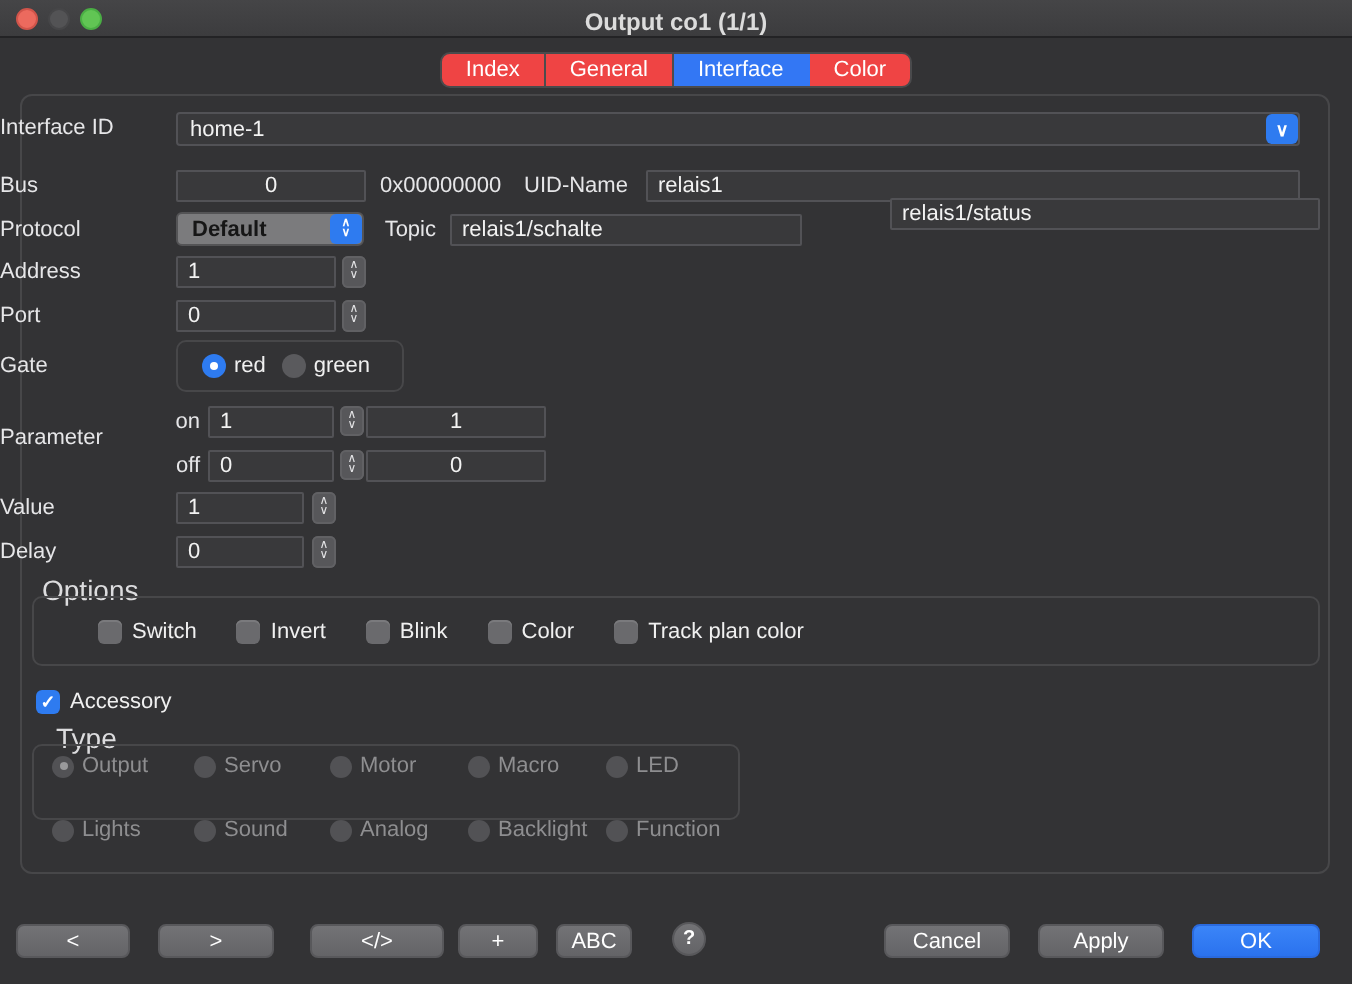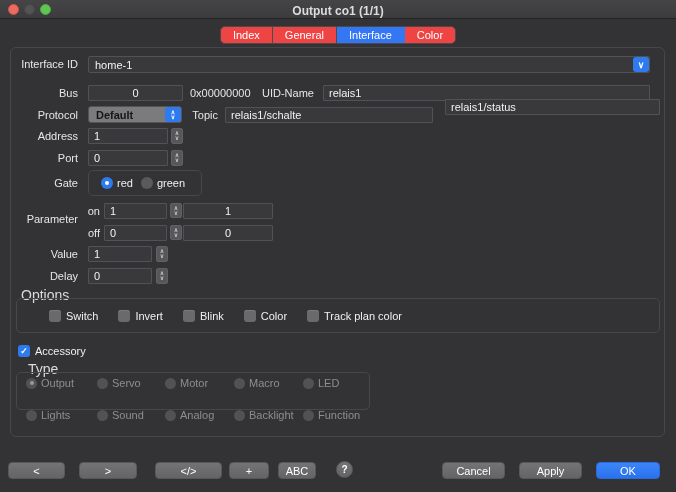--- a/index.html
+++ b/index.html
@@ -43,21 +43,21 @@
   .seg .tab:last-child { border-right:none; }
   .seg .tab.sel { background:#3377f4; border-right-color:#3377f4; }
 
   
   .frame {
     position:absolute; left:10px; top:47px; width:655px; height:390px;
     border:1px solid #474749; border-radius:6px;
   }
 
   .abs { position:absolute; }
-  .flabel { position:absolute; width:78px; text-align:right; color:#e6e6e8; }
+  .flabel { position:absolute; width:78px; text-align:left; color:#e6e6e8; }
   .field {
     position:absolute; background:#39393b; border:1px solid #525256;
     border-radius:1px; color:#f2f2f2; display:flex; align-items:center;
     padding:0 5px; height:16px; font-size:11px; overflow:hidden; white-space:nowrap;
   }
   .field.center { justify-content:center; padding:0; }
 
   
   .stepper {
     position:absolute; width:12px; height:16px; background:#57575a;
@@ -183,21 +183,21 @@
 
 <div class="flabel" style="left:0;top:109px">Protocol</div>
 <div class="popup" style="left:88px;top:106px;width:94px;height:17px">
   <span class="val">Default</span>
   <span class="cap">
       <span>∧</span>
       <span>∨</span>
     </span>
 </div>
 <div class="abs" style="left:150px;top:109px;width:68px;text-align:right">Topic</div>
-<div class="field" style="left:225px;top:107px;width:208px">
+<div class="field" style="left:225px;top:107px;width:176px">
   <span>relais1/schalte</span>
 </div>
 <div class="field" style="left:445px;top:99px;width:215px">
   <span>relais1/status</span>
 </div>
 
 <div class="flabel" style="left:0;top:130px">Address</div>
 <div class="field" style="left:88px;top:128px;width:80px">
   <span>1</span>
 </div>

